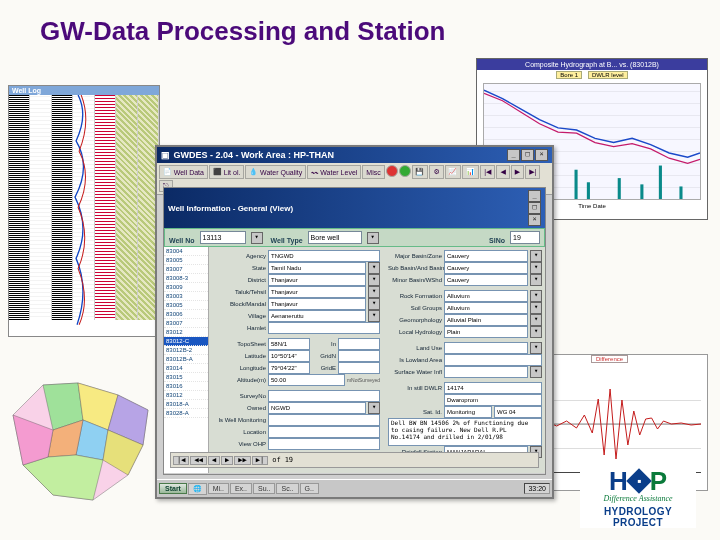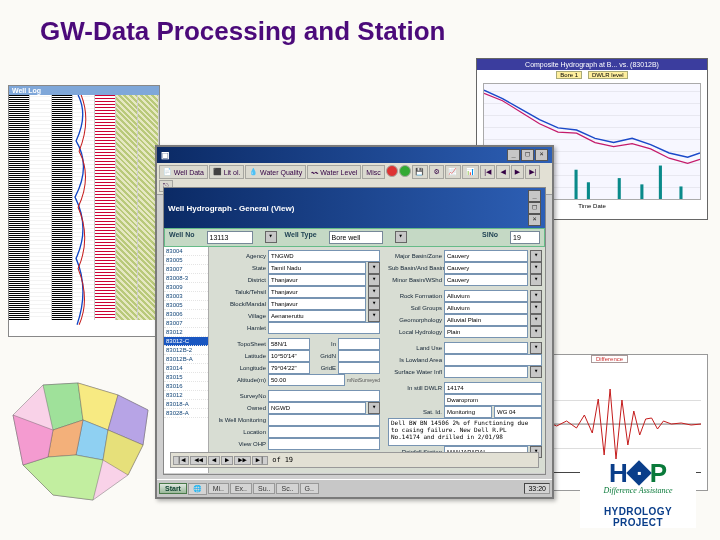--- a/index.html
+++ b/index.html
@@ -17,36 +17,36 @@
   .ts-title{background:#3b3d9e;color:#fff;text-align:center;padding:2px;font-size:7px}
   .ts-plot{position:relative;height:115px;margin:3px 6px;border:1px solid #aaa;background:repeating-linear-gradient(0deg,#f7f7ff,#f7f7ff 11px,#e8e8f0 11px,#e8e8f0 12px),repeating-linear-gradient(90deg,transparent,transparent 18px,#e8e8f0 18px,#e8e8f0 19px)}
   .diff-chart{position:absolute;right:12px;top:354px;width:195px;height:135px;background:#fff;border:1px solid #999;font-size:6px}
   .diff-plot{position:relative;height:95px;margin:14px 6px 4px 20px;border-left:1px solid #444;border-bottom:1px solid #444;background:repeating-linear-gradient(0deg,transparent 0,transparent 23px,#ddd 23px,#ddd 24px)}
   .gis-map{position:absolute;left:8px;top:375px;width:150px;height:135px}
   .logo{position:absolute;right:24px;bottom:12px;width:116px;text-align:center;background:#fff}
   .logo-mark{display:flex;justify-content:center;align-items:center;gap:2px}
   .logo-h{font:700 26px/1 Arial;color:#0a3e8a}
   .logo-sq{width:18px;height:18px;background:#0a3e8a;color:#fff;display:inline-flex;align-items:center;justify-content:center;font:bold 12px Arial;transform:rotate(45deg)}
   .logo-sq span{transform:rotate(-45deg)}
-  .logo-text{font:700 10px Arial;color:#0a3e8a;letter-spacing:0.4px;margin-top:11px}
+  .logo-text{font:700 10px Arial;color:#0a3e8a;letter-spacing:0.4px;margin-top:3px}
   .logo-ta{font:italic 8px 'Brush Script MT',cursive;color:#0a7a3a}
   
   .win{position:absolute;left:155px;top:145px;width:395px;height:350px;background:#cfcfcf;border:2px solid #7a7a7a;box-shadow:2px 2px 4px rgba(0,0,0,.3);font-size:8px}
   .titlebar{background:linear-gradient(90deg,#0b2a65,#2d5fb5);color:#fff;padding:2px 4px;display:flex;align-items:center;gap:4px;font-weight:bold;font-size:9px}
   .titlebar .winbtns{margin-left:auto;display:flex;gap:1px}
   .winbtns div{width:11px;height:10px;background:#c7c7c7;border:1px solid #555;font:7px/9px monospace;text-align:center;color:#222}
   .toolbar{display:flex;gap:1px;padding:2px;background:#e2e0d4;border-bottom:1px solid #9c9c9c;flex-wrap:wrap}
   .tbtn{background:#dad9cf;border:1px solid #a6a6a0;padding:1px 3px;font-size:7px;display:inline-flex;align-items:center;gap:2px;color:#304}
   .tbtn.round{border-radius:50%;width:10px;height:10px;padding:0}
   .inner{position:absolute;left:6px;top:40px;right:6px;bottom:22px;background:#cfcfcf;border:1px solid #888}
   .inner-title{background:linear-gradient(90deg,#0b2a65,#2d5fb5);color:#fff;padding:2px 4px;font-size:8px;font-weight:bold;display:flex;align-items:center}
   .inner-title .winbtns{margin-left:auto}
   .keybar{background:#c5d9c5;border:1px solid #6b8;padding:2px 4px;display:flex;align-items:center;gap:8px;font-size:7px}
   .keybar b{color:#245}
-  .keybar .fld{display:inline-flex;align-items:flex-start;gap:12px}
+  .keybar .fld{display:inline-flex;align-items:flex-end;gap:5px}
   .keybar input,.keybar select{font-size:7px;border:1px solid #789;padding:0 2px;height:11px;background:#fff}
   .body3{display:flex;height:calc(100% - 60px)}
   .listcol{width:55px;background:#fff;border-right:1px solid #aaa;overflow:hidden;font-size:6px}
   .listcol div{padding:1px 2px;white-space:nowrap;border-bottom:1px dotted #e4e4e4;color:#147}
   .listcol div.sel{background:#1956c1;color:#fff}
   .formcol{flex:1;background:#d8ddd3;padding:3px;display:grid;grid-template-columns:1fr 1fr;gap:2px 8px;align-content:start;font-size:6px}
   .nav-pager{position:absolute;left:6px;right:6px;bottom:6px;height:14px;background:#e2e0d4;border:1px solid #999;display:flex;align-items:center;padding:0 2px;gap:1px;font:7px/1 monospace}
   .nav-pager div{background:#cfcfcf;border:1px solid #999;padding:0 3px}
   .taskbar{position:absolute;left:0;right:0;bottom:0;height:17px;background:#c7c7c7;border-top:1px solid #fff;display:flex;align-items:center;font-size:7px;gap:1px;padding:0 2px}
   .start{background:linear-gradient(#dfe7df,#9ab89a);border:1px solid #4a7a4a;padding:1px 5px;font-weight:bold;color:#143}
@@ -133,20 +133,21 @@
       <path d="M40 82 L68 80 L95 85 L85 125 L45 120 L15 90 Z" fill="#c2eea0"></path>
       <path d="M5 40 L45 55 L40 82 L15 90 Z" fill="#f49bd0"></path>
       <path d="M100 55 L135 70 L120 100 L95 85 Z" fill="#e6e07a"></path>
     </g>
   </svg>
 </div>
 
 <div class="win">
   <div class="titlebar">
     <span>▣</span>
+    <span>GWDES - 2.04 - Work Area : HP-THAN</span>
     <div class="winbtns">
       <div>_</div>
       <div>□</div>
       <div>×</div>
     </div>
   </div>
   <div class="toolbar">
     <span class="tbtn">📄<span>Well Data</span></span>
     <span class="tbtn">⬛<span>Lit ol.</span></span>
     <span class="tbtn">💧<span>Water Quality</span></span>
@@ -162,21 +163,21 @@
     <span class="tbtn">📊</span>
     <span class="tbtn">|◀</span>
     <span class="tbtn">◀</span>
     <span class="tbtn">▶</span>
     <span class="tbtn">▶|</span>
     <span class="tbtn">⎋</span>
   </div>
 
   <div class="inner">
     <div class="inner-title">
-      <span>Well Hydrograph - General (View)</span>
+      <span>Well Information - General (View)</span>
       <div class="winbtns">
         <div>_</div>
         <div>□</div>
         <div>×</div>
       </div>
     </div>
     <div class="keybar">
       <span class="fld">
           <b>Well No</b>
         <input style="width: 40px;" value="13113">

